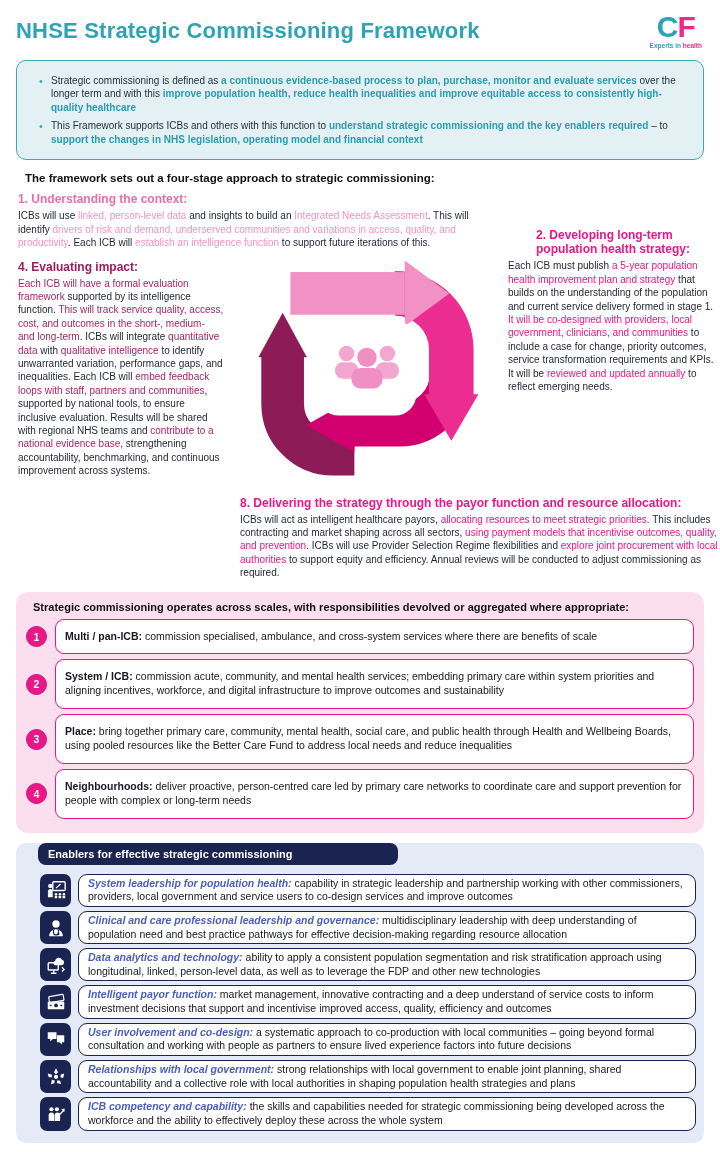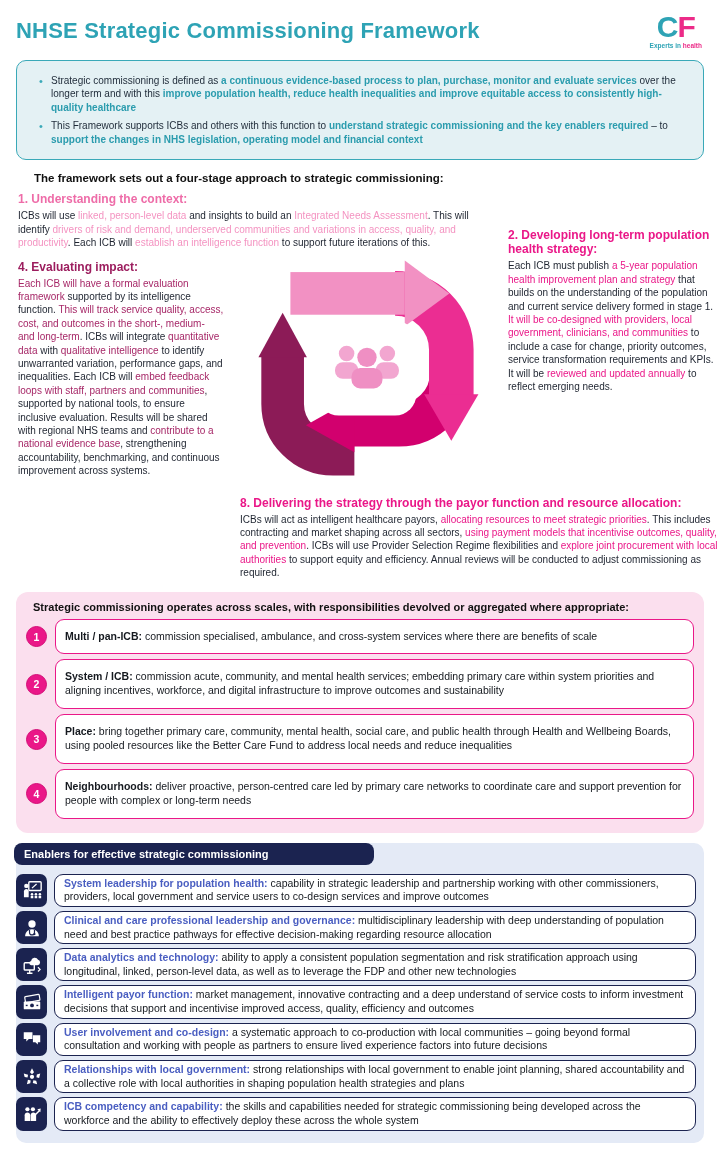--- a/index.html
+++ b/index.html
@@ -21,46 +21,46 @@
   .intro{background:#e4f1f4;border:1.6px solid #3aa9b8;border-radius:10px;padding:9px 14px 9px 10px;margin-top:10px;}
   .intro ul{margin:0;padding-left:14px;list-style:none;}
   .intro li{font-size:10px;line-height:1.38;margin:4px 6px;position:relative;padding-left:4px;color:#1e2a38;}
   .intro li::before{content:"•";color:#3aa9b8;position:absolute;left:-8px;top:0;font-size:11px;}
 
   .c-teal{color:#2b9cae;font-weight:700;}
   .c-pink{color:#f493c1;}
   .c-magenta{color:#ea1788;}
   .c-plum{color:#a62767;}
   .c-bold{font-weight:700;}
-  .c-blue{color:#4a5ec1;font-weight:700;}
-
-  
-  .stages-heading{font-size:11.5px;font-weight:800;margin:12px 0 4px 18px;color:#111;}
+  .c-blue{color:#4a5ec1;font-weight:700;font-style:italic;}
+
+  
+  .stages-heading{font-size:11.5px;font-weight:800;margin:12px 0 4px 9px;color:#111;}
   .stage-grid{display:grid;grid-template-columns:206px 1fr 212px;column-gap:16px;margin:0 2px;}
   .stage-title{font-weight:800;font-size:12px;margin:4px 0 3px 0;}
   .stage1-title{color:#ee6ca8;}
-  .stage2-title{color:#ea1788;}
+  .stage2-title{color:#ea1788;margin-left:28px;}
   .stage3-title{color:#ea1788;}
   .stage4-title{color:#9c1d5e;}
   .stage-body{font-size:10px;line-height:1.34;color:#1e2430;}
   .s1{grid-column:1/3;grid-row:1;}
   .s2{grid-column:3;grid-row:1/4;}
   .s4{grid-column:1;grid-row:2/4;}
   .dgm{grid-column:2;grid-row:2;display:flex;justify-content:center;align-items:flex-start;padding-top:2px;}
   .s3{grid-column:2/4;grid-row:3;margin-top:6px;}
 
   
   .scales{background:#fbdfee;border-radius:12px;margin-top:12px;padding:8px 10px 9px 10px;}
   .scales-heading{font-size:11px;font-weight:800;color:#111;margin:1px 0 6px 7px;}
   .scale-row{display:flex;align-items:center;gap:8px;margin:5px 0;}
   .scale-num{flex:0 0 auto;width:19px;height:19px;border-radius:50%;background:#ea1788;border:1.5px solid #c9man;border:1.5px solid #d40d77;color:#fff;font-size:10.5px;font-weight:800;display:flex;align-items:center;justify-content:center;}
   .scale-box{flex:1;background:#fff;border:1.5px solid #ea1788;border-radius:9px;padding:10px 9px;font-size:10.5px;line-height:1.32;color:#15191f;}
 
   
-  .enablers{background:#e4eaf6;border-radius:10px;margin-top:10px;padding:0 8px 8px 0;}
+  .enablers{background:#e4eaf6;border-radius:10px;margin-top:10px;padding:0 8px 8px 24px;}
   .en-head{display:inline-block;background:#1b2350;color:#fff;font-size:11px;font-weight:800;border-radius:8px;padding:5px 14px 5px 10px;margin:0 0 5px -2px;min-width:360px;box-sizing:border-box;}
   .en-row{display:flex;align-items:stretch;gap:7px;margin:4px 0;}
   .en-icon{flex:0 0 auto;width:31px;border-radius:7px;background:#1b2350;display:flex;align-items:center;justify-content:center;}
   .en-icon svg{width:22px;height:22px;}
   .en-box{flex:1;background:#fff;border:1.5px solid #1b2350;border-radius:9px;padding:2px 9px;font-size:10.5px;line-height:1.3;color:#15191f;display:flex;align-items:center;}
 
   
   .next-label{color:#8b8b8b;font-weight:800;font-size:10.5px;margin:8px 0 2px 2px;}
   .timeline{position:relative;height:102px;margin:2px 4px 0 4px;}
   .tl-box{position:absolute;background:#eeeeee;padding:3px 8px;font-size:10px;line-height:1.4;color:#1c1c1c;box-sizing:border-box;}

